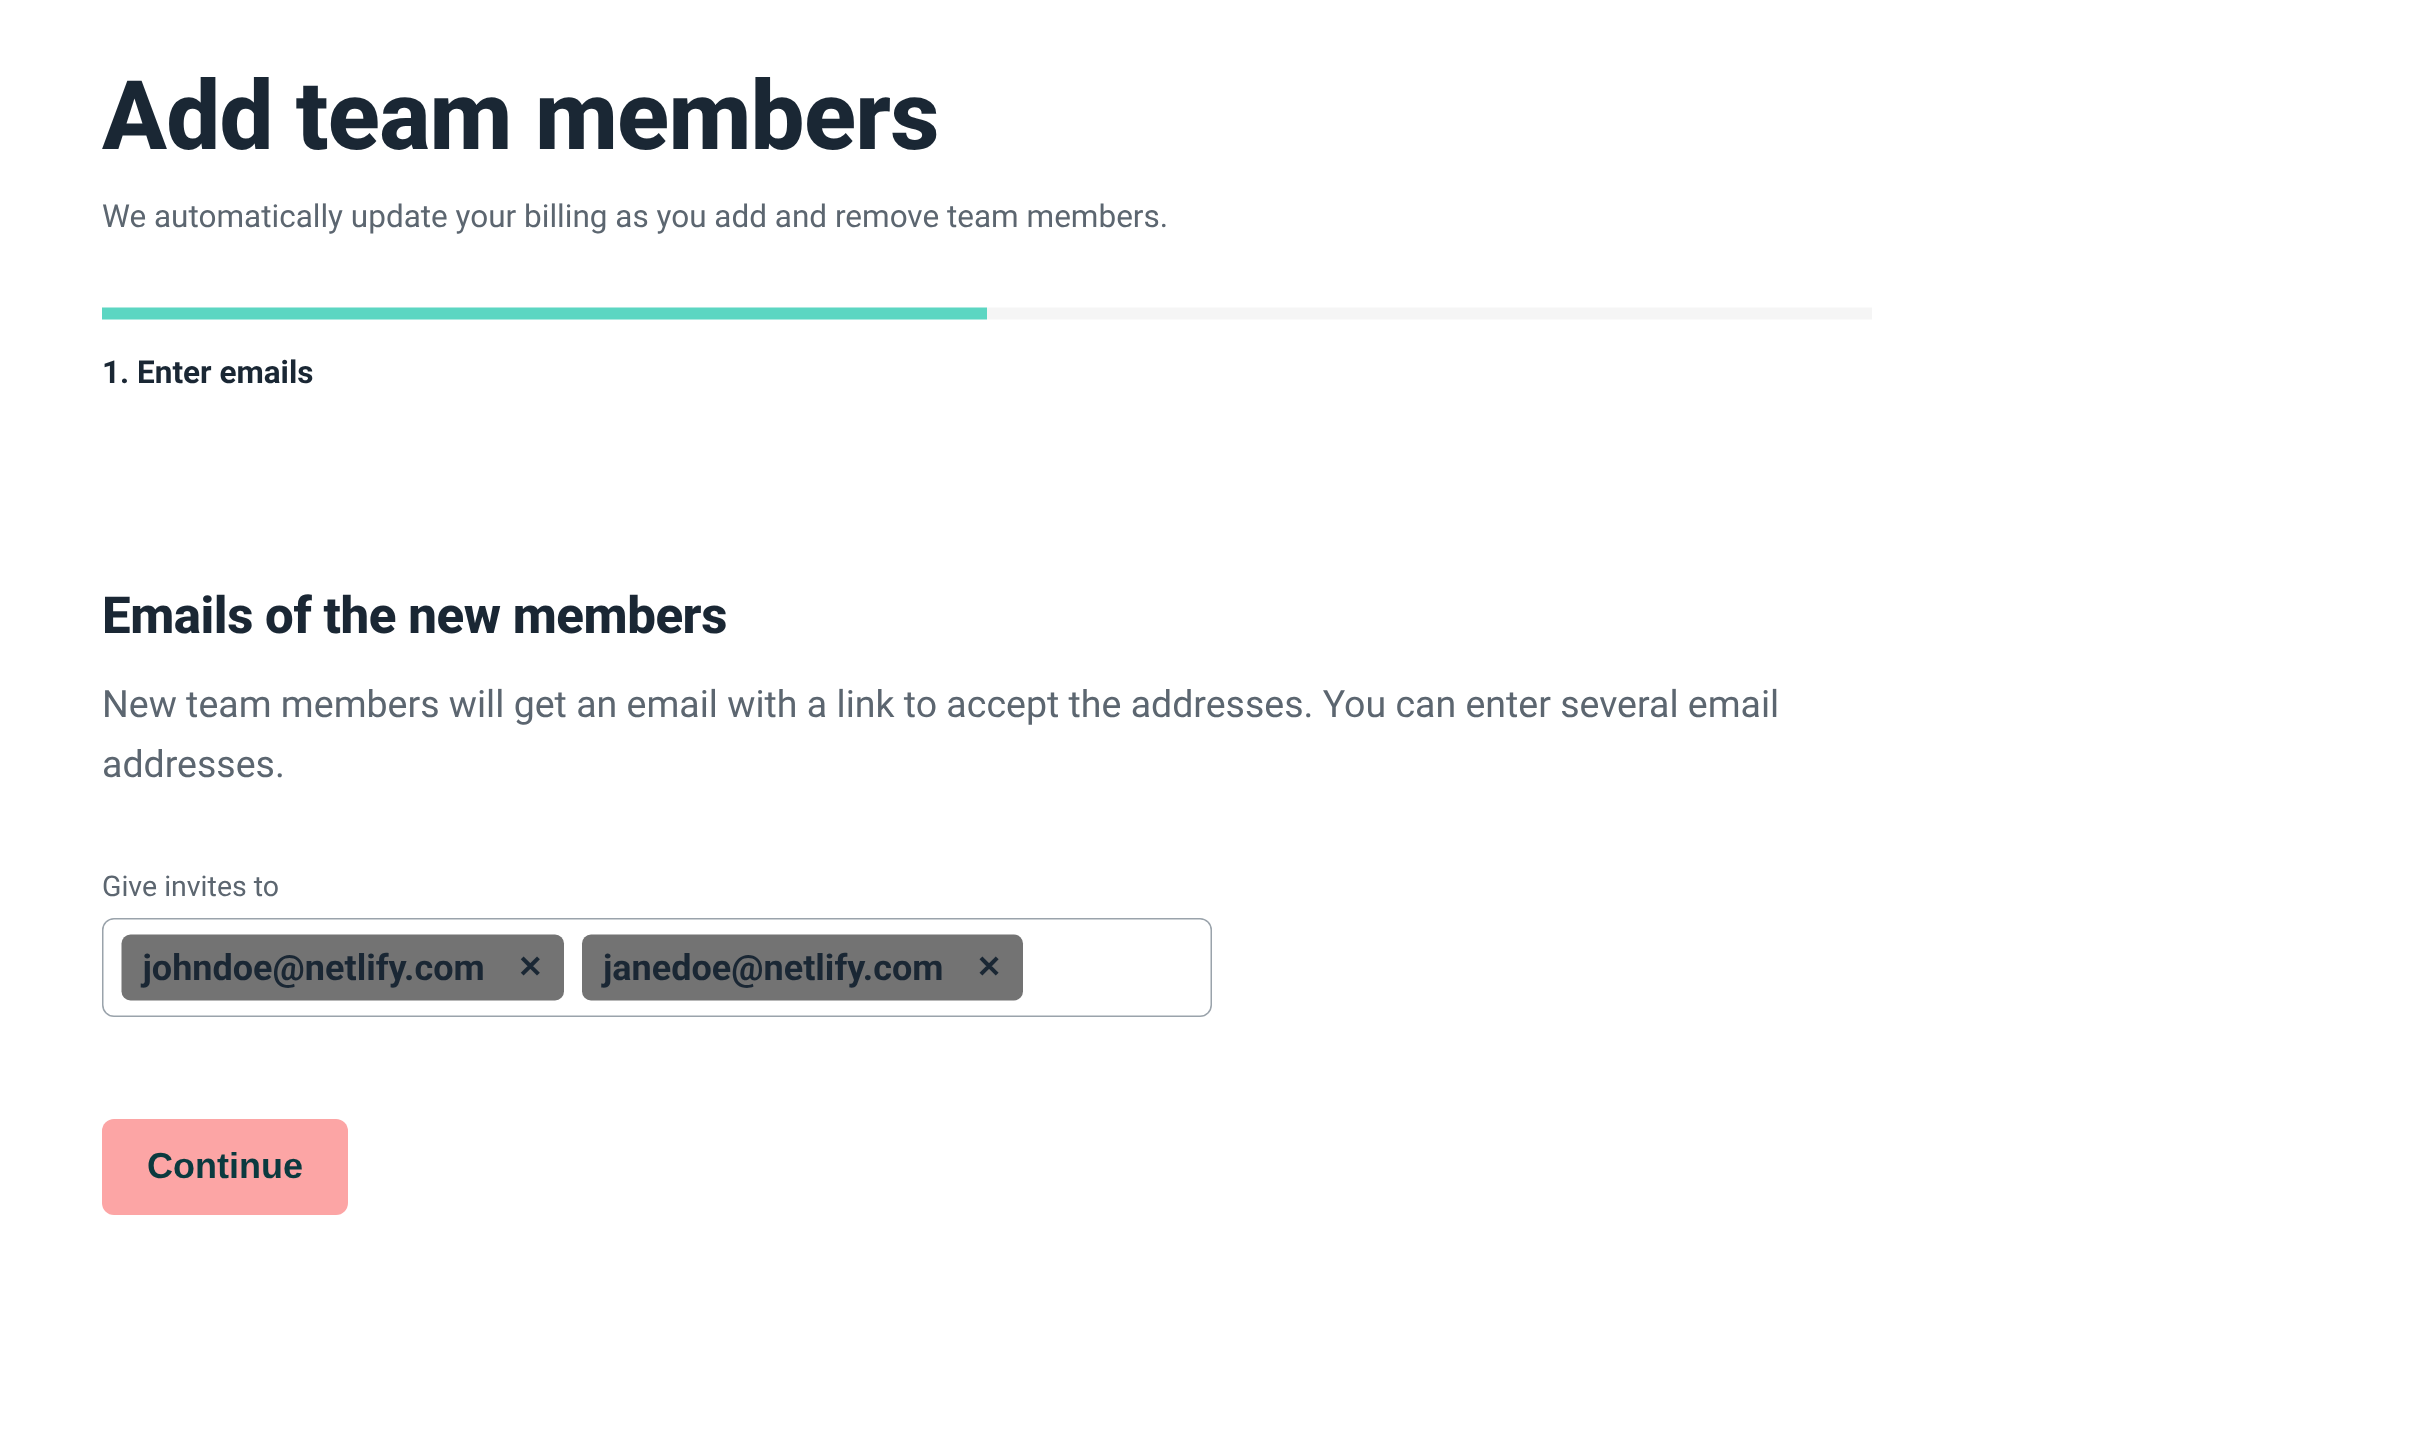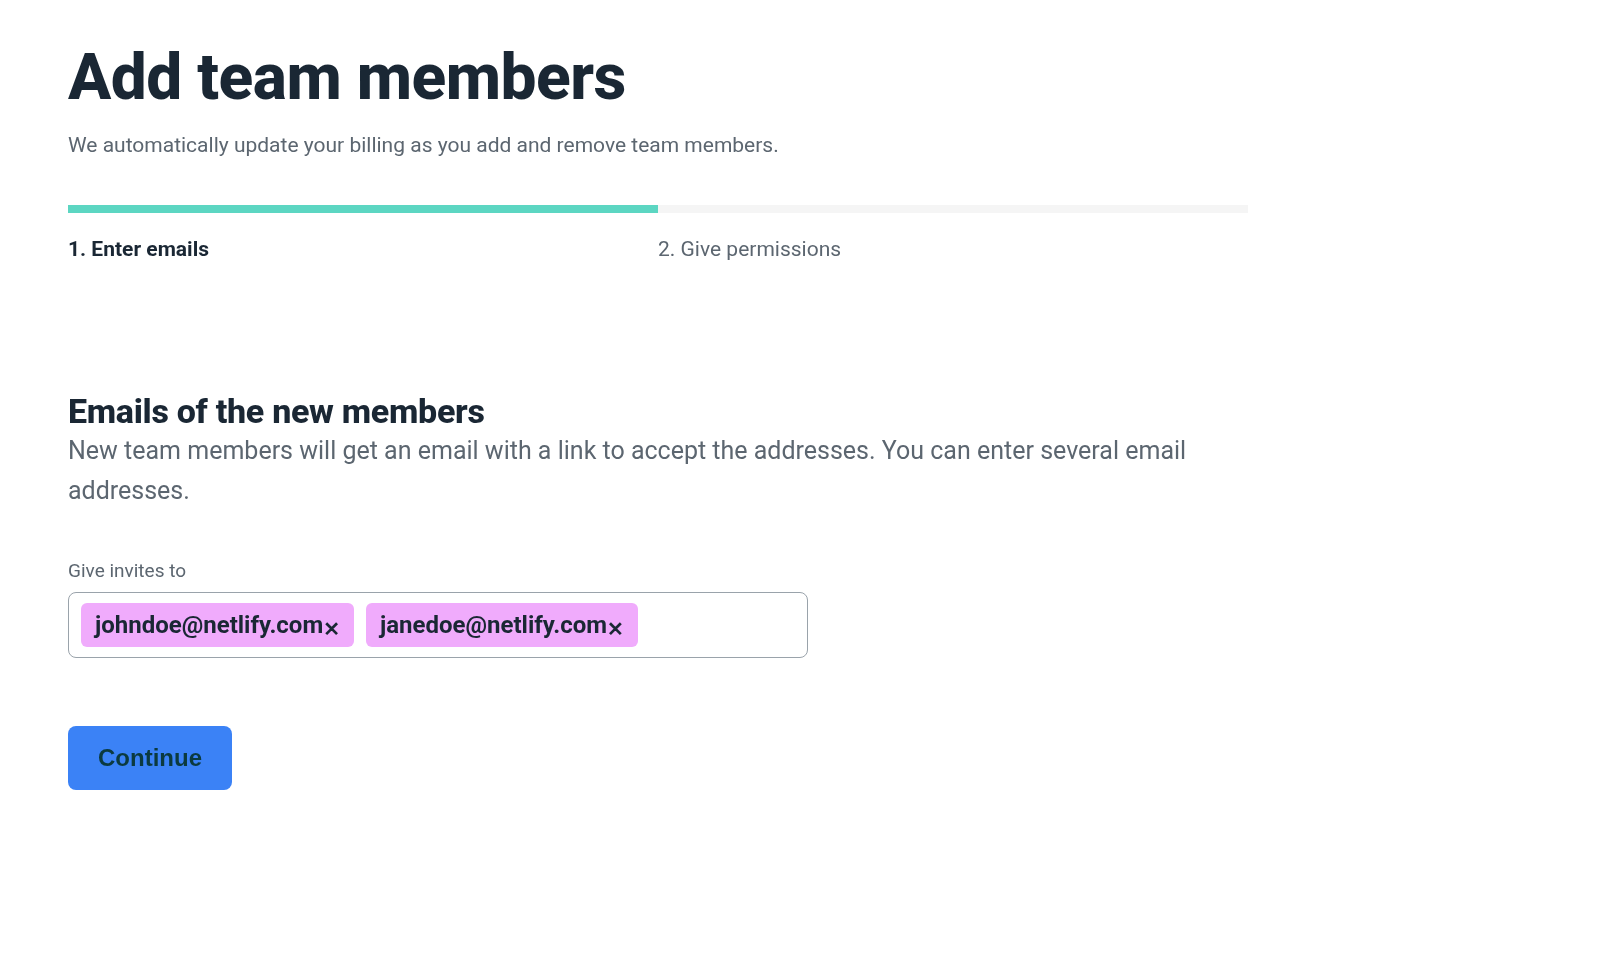--- a/index.html
+++ b/index.html
@@ -56,20 +56,21 @@
       color: #1a2734;
     }
     .step.inactive {
       font-weight: 400;
       color: #5c6670;
     }
     .section-title {
       font-size: 34px;
       font-weight: 800;
       color: #1a2734;
+      margin-bottom: 20px;
       letter-spacing: -0.3px;
     }
     .section-description {
       font-size: 25px;
       font-weight: 400;
       color: #5c6670;
       line-height: 1.6;
       margin-bottom: 48px;
       max-width: 1180px;
     }
@@ -85,45 +86,45 @@
       gap: 12px;
       padding: 10px 12px;
       border: 1.5px solid #9aa3ab;
       border-radius: 8px;
       background: #ffffff;
       margin-bottom: 68px;
       min-width: 740px;
     }
     .email-chip {
       display: inline-flex;
-      align-items: flex-end;
-      background: #f0abfc;
+      align-items: center;
+      background: #737373;
       border-radius: 6px;
       padding: 8px 14px;
-      gap: 0;
+      gap: 22px;
     }
     .email-chip-text {
       font-size: 24px;
       font-weight: 700;
       color: #1a2734;
     }
     .email-chip-remove {
       background: none;
       border: none;
       cursor: pointer;
       font-size: 20px;
       font-weight: 700;
       color: #1a2734;
       padding: 0;
       line-height: 1;
       display: flex;
       align-items: center;
     }
     .continue-button {
-      background: #3b82f6;
+      background: #fca5a5;
       border: none;
       border-radius: 8px;
       padding: 18px 30px;
       font-size: 24px;
       font-weight: 600;
       color: #0b3a3f;
       cursor: pointer;
     }
   </style>
 </head>
@@ -134,21 +135,20 @@
 <h1 class="page-title">Add team members</h1>
 <p class="page-subtitle">We automatically update your billing as you add and remove team members.</p>
 
 <div class="progress-container">
   <div class="progress-bar active"></div>
   <div class="progress-bar inactive"></div>
 </div>
 
 <div class="steps-container">
   <div class="step active">1. Enter emails</div>
-  <div class="step inactive">2. Give permissions</div>
 </div>
 
 <h2 class="section-title">Emails of the new members</h2>
 <p class="section-description">New team members will get an email with a link to accept the addresses. You can enter several email addresses.</p>
 
 <label class="input-label">Give invites to</label>
 
 <div class="email-input-container">
   <div class="email-chip">
     <span class="email-chip-text">johndoe@netlify.com</span>

